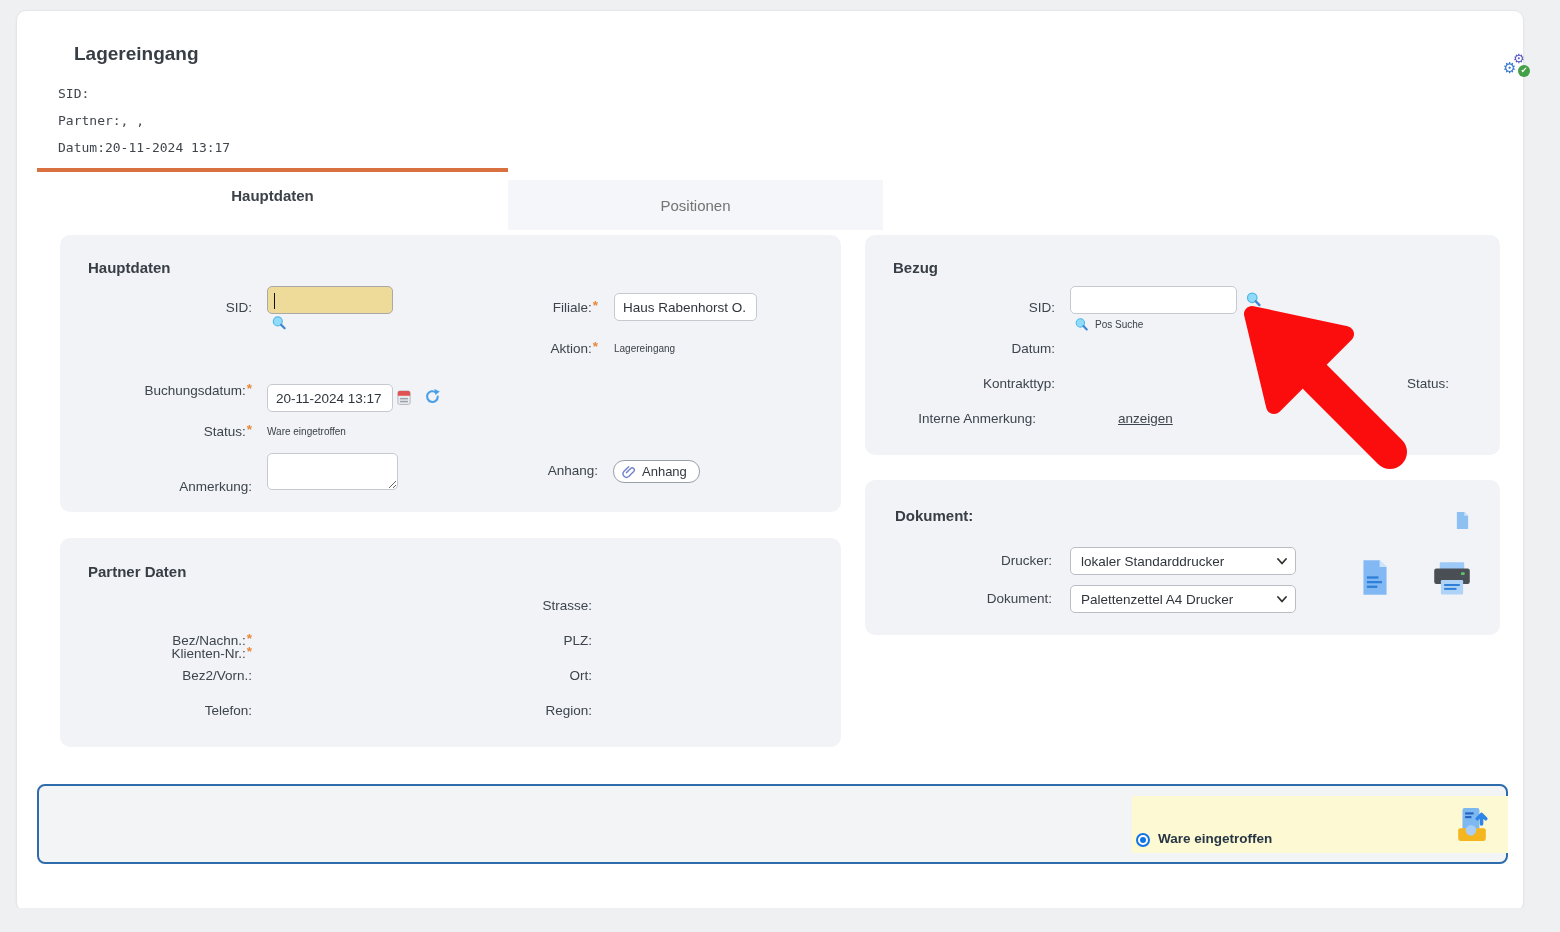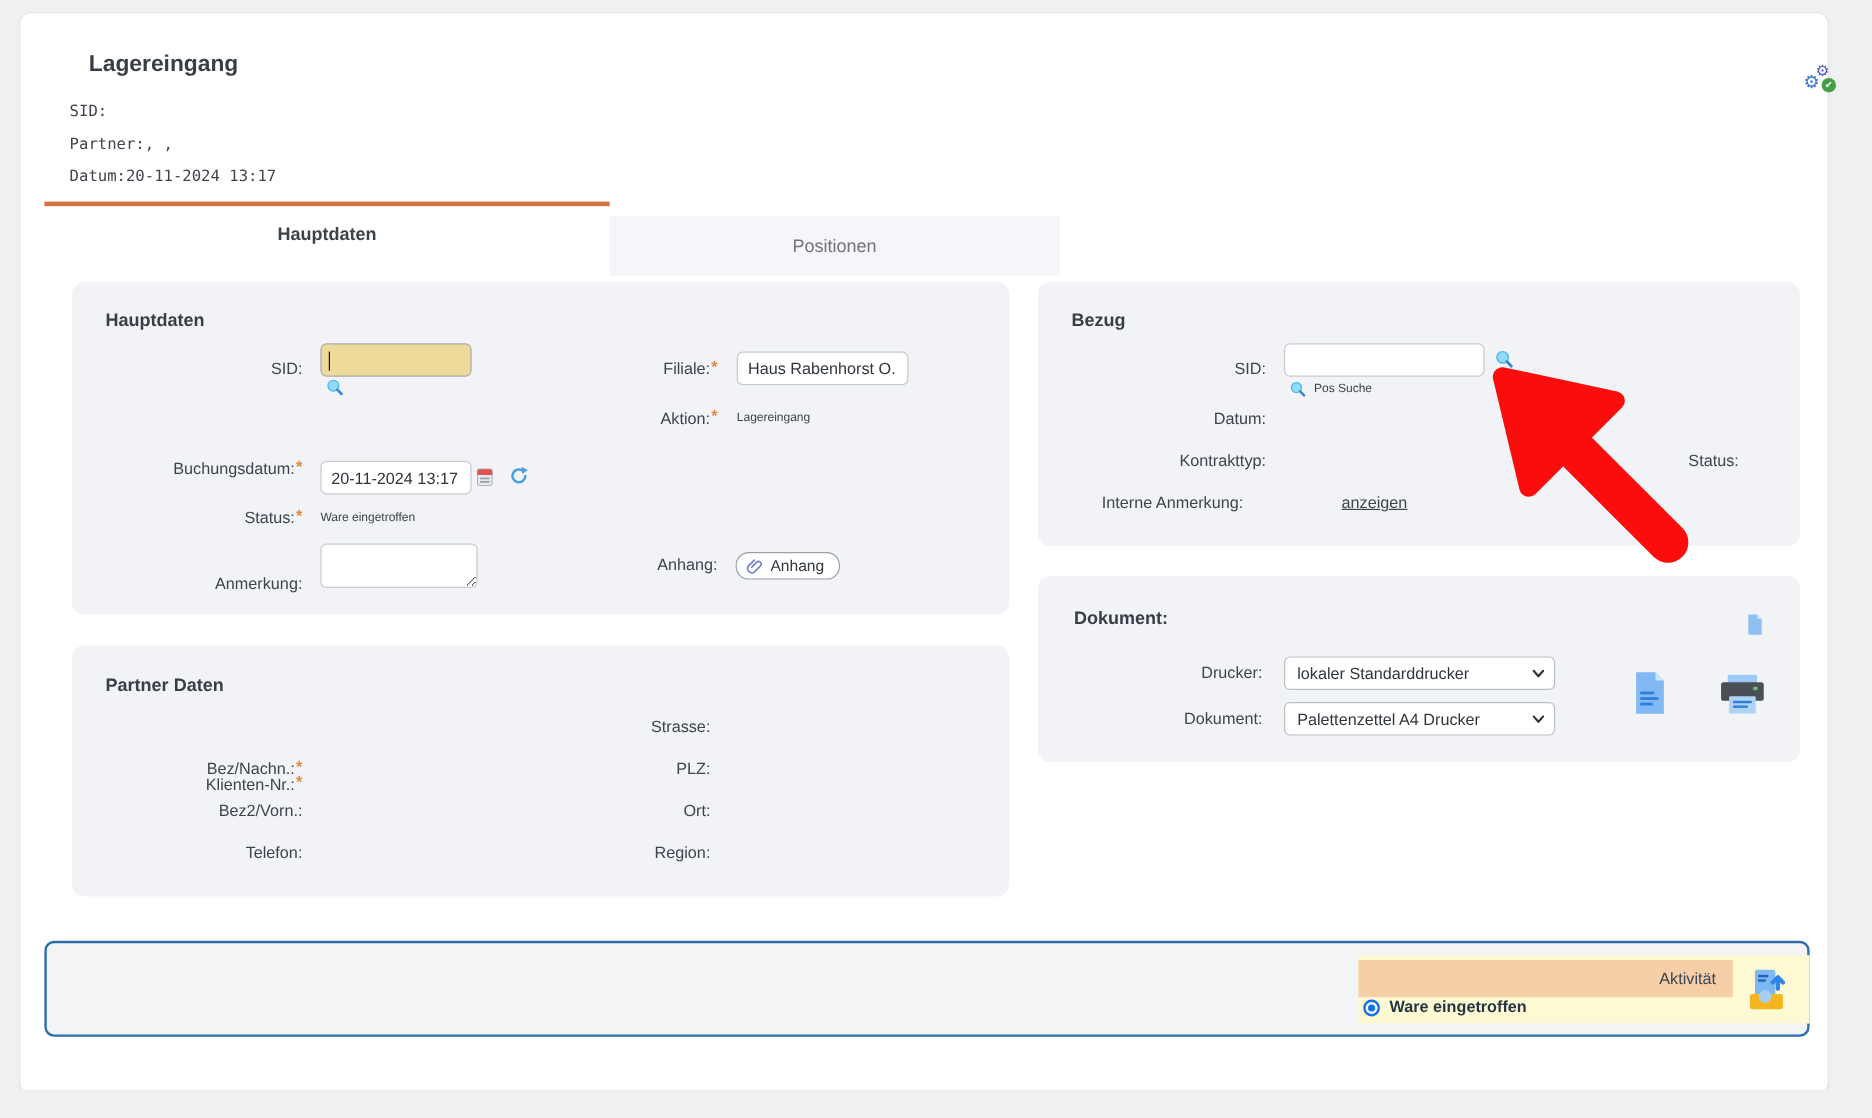--- a/index.html
+++ b/index.html
@@ -220,23 +220,20 @@
         <rect x="2" y="5.5" width="32" height="14" rx="2" fill="#4a4f55"></rect>
         <rect x="26" y="9" width="3.5" height="2.5" rx="1" fill="#62c46a"></rect>
         <rect x="8" y="16" width="20" height="13" rx="1" fill="#aed3f7"></rect>
         <rect x="11" y="19.5" width="14" height="1.8" fill="#2f7fd6"></rect>
         <rect x="11" y="23" width="11" height="1.8" fill="#2f7fd6"></rect>
       </svg>
   </div>
 
   <div class="abs bottom-box"></div>
   <div class="abs yellow-panel"></div>
-  <div class="abs orange-bar">
-    <span>Aktivität</span>
-  </div>
   <span class="abs radio"></span>
   <div class="abs radio-lbl">Ware eingetroffen</div>
   <div class="abs icon" style="left:1454px; top:804px;">
     <svg width="36" height="40" viewBox="0 0 34 36">
         <rect x="8" y="3" width="16" height="22" rx="2" fill="#7db8f0"></rect>
         <rect x="10.5" y="7" width="8" height="2" fill="#2563c0"></rect>
         <rect x="10.5" y="10.5" width="6" height="2" fill="#2563c0"></rect>
         <rect x="4" y="22" width="26" height="12" rx="2" fill="#f5b51e"></rect>
         <circle cx="16" cy="24" r="5" fill="#a8cef5"></circle>
         <path d="M26 18 v-9 M26 9 l-4 4 M26 9 l4 4" stroke="#2f86e8" stroke-width="3.4" stroke-linecap="round" stroke-linejoin="round" fill="none"></path>

